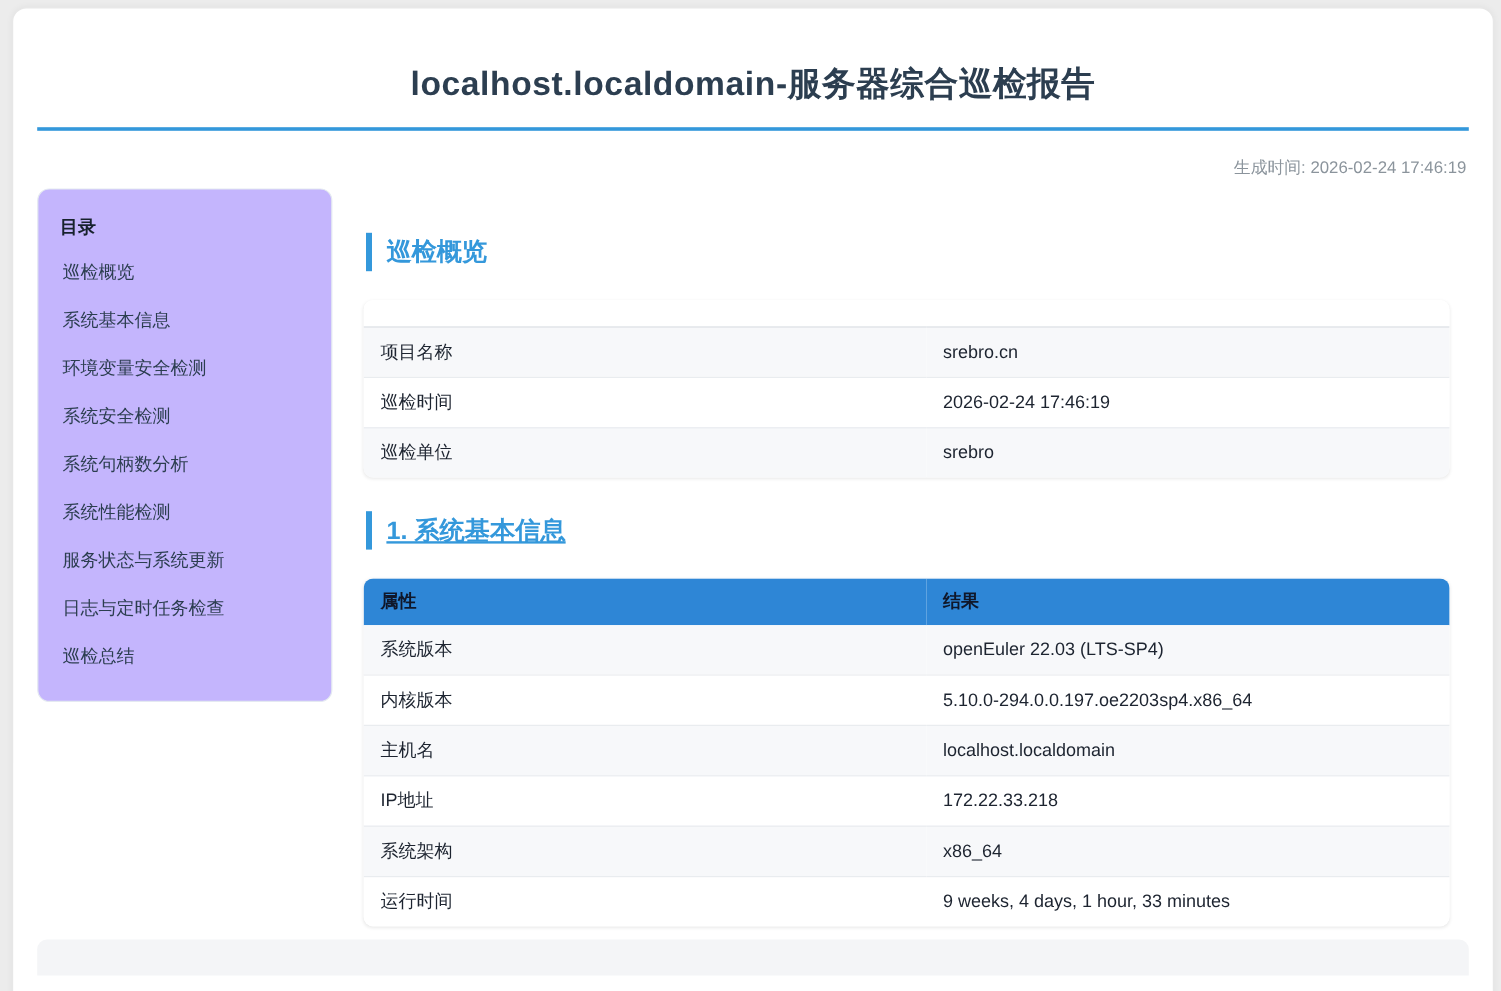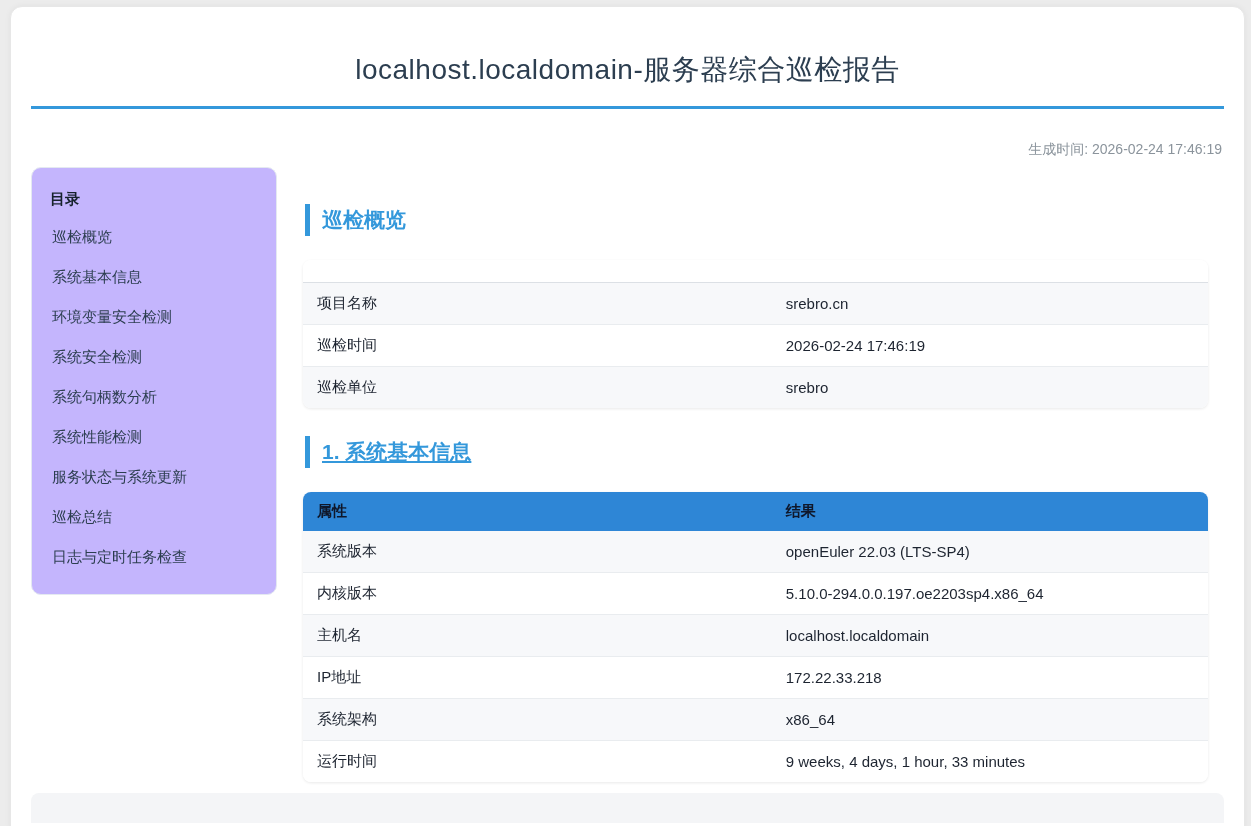--- a/index.html
+++ b/index.html
@@ -15,28 +15,28 @@
     border: 1px solid #e7e7e7;
     border-radius: 12px 12px 0 0;
     min-height: 824px;
     padding: 0 20px;
     box-shadow: 0 0 6px rgba(0,0,0,0.05);
   }
   .report-title {
     padding-top: 44px;
     text-align: center;
     font-size: 28px;
-    font-weight: normal;
+    font-weight: bold;
     color: #2c3e50;
     letter-spacing: 0.5px;
     padding-bottom: 17px;
     border-bottom: 3px solid #3498db;
   }
   .gen-time {
-    margin-top: 32px;
+    margin-top: 22px;
     text-align: right;
     font-size: 14px;
     color: #8b949c;
     padding-right: 2px;
   }
   .layout {
     display: flex;
     gap: 26px;
     margin-top: 8px;
     align-items: flex-start;
@@ -131,22 +131,22 @@
     <nav class="toc">
       <div class="toc-title">目录</div>
       <div>
           <a class="toc-item">巡检概览</a>
           <a class="toc-item">系统基本信息</a>
           <a class="toc-item">环境变量安全检测</a>
           <a class="toc-item">系统安全检测</a>
           <a class="toc-item">系统句柄数分析</a>
           <a class="toc-item">系统性能检测</a>
           <a class="toc-item">服务状态与系统更新</a>
+          <a class="toc-item">日志与定时任务检查</a>
           <a class="toc-item">巡检总结</a>
-          <a class="toc-item">日志与定时任务检查</a>
         </div>
     </nav>
 
     <div class="main">
 
       <section class="section">
         <h2 class="section-heading">巡检概览</h2>
         <div class="table-wrap">
           <table class="table-plain">
             <colgroup>

